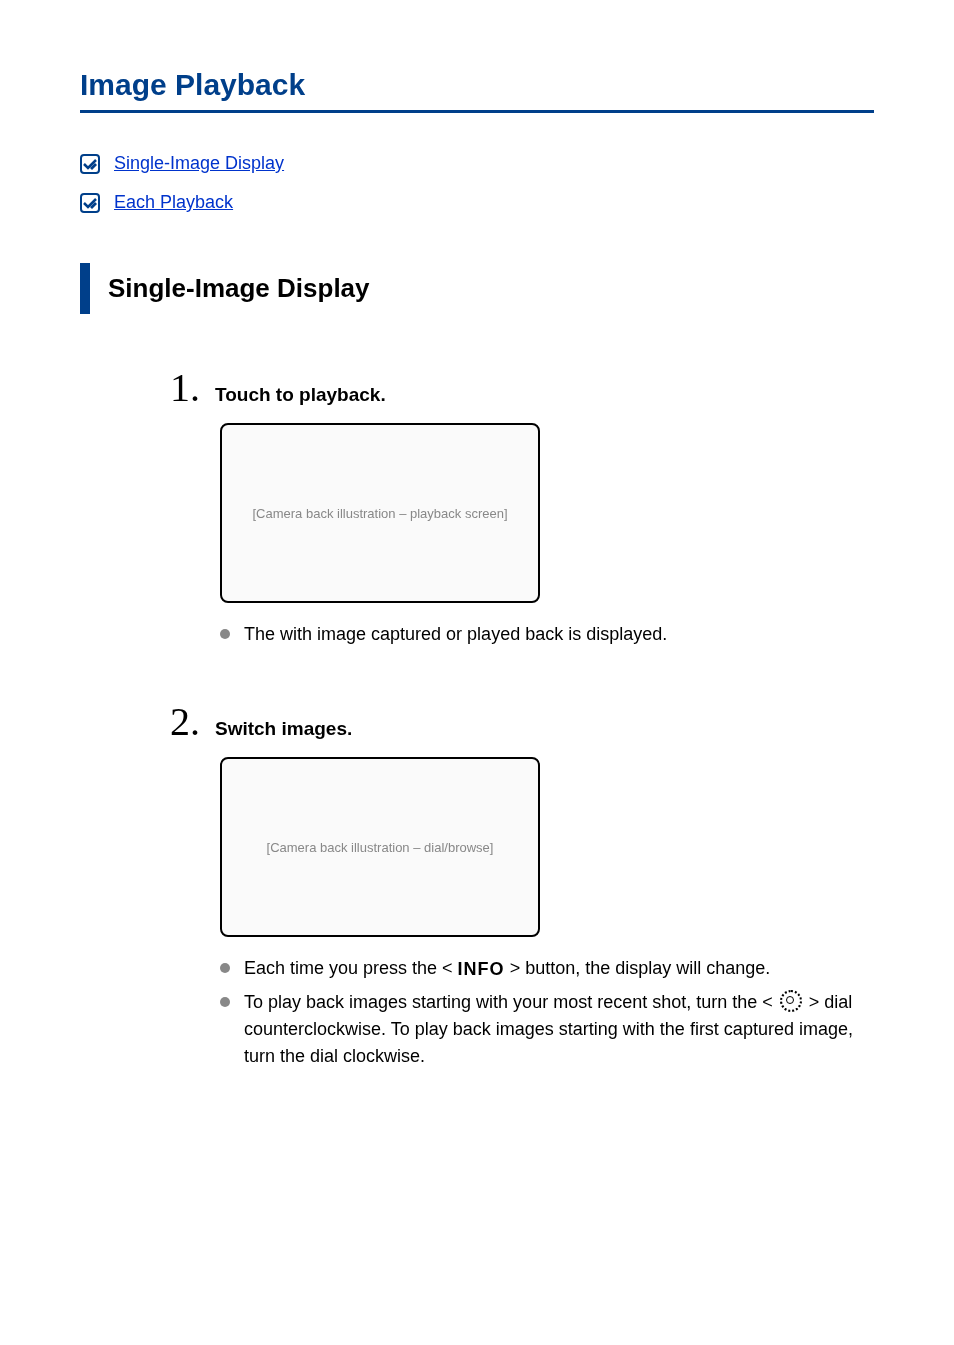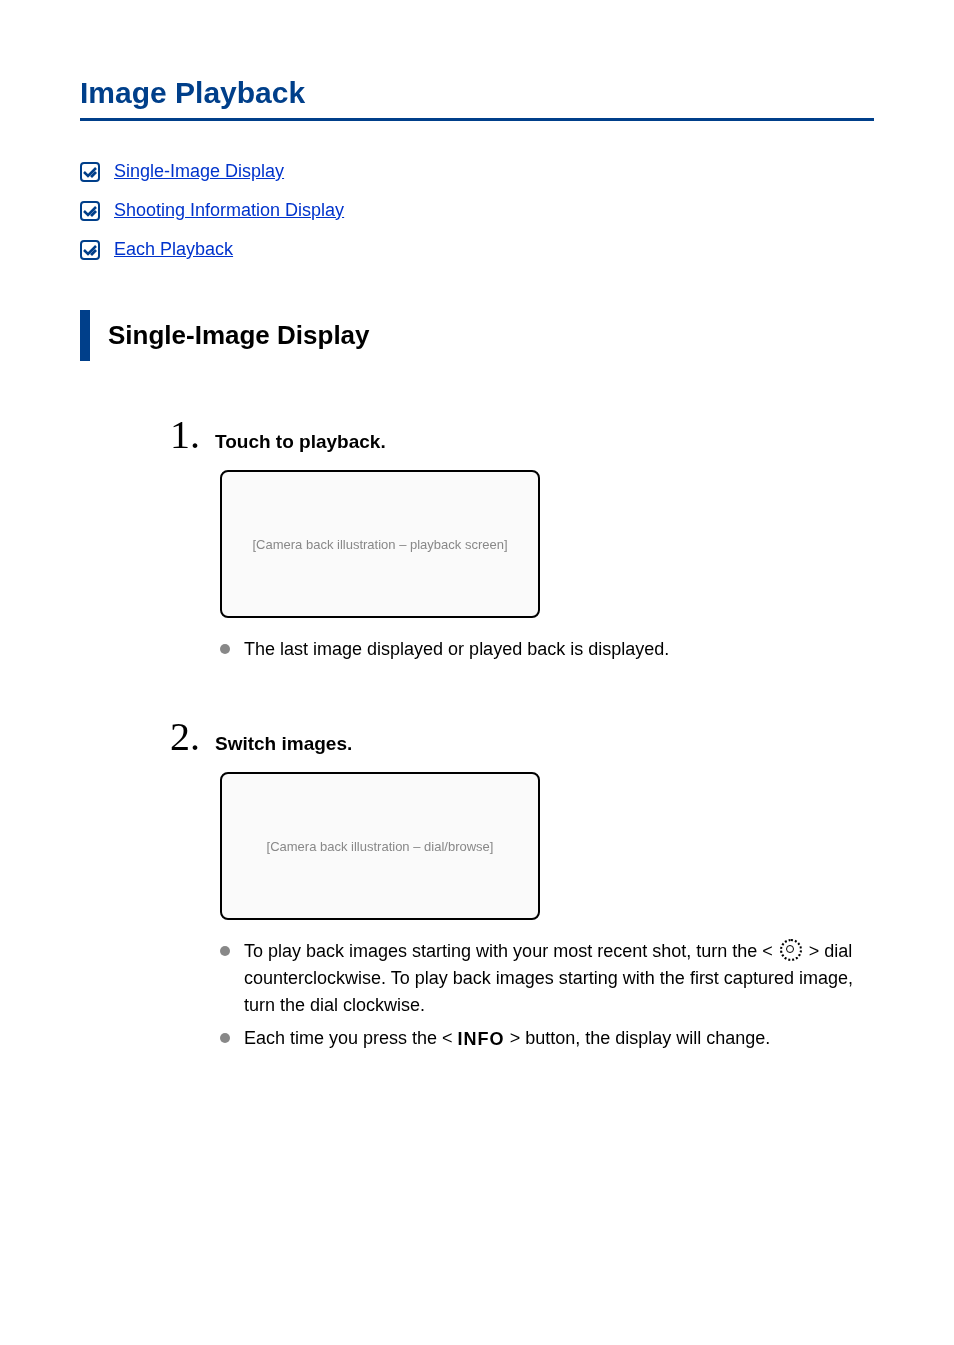--- a/index.html
+++ b/index.html
@@ -13,21 +13,21 @@
     width: 954px;
     min-height: 1345px;
     box-sizing: border-box;
     padding: 60px 80px 40px 80px;
     position: relative;
   }
   h1.title {
     font-size: 30px;
     font-weight: bold;
     color: #003f8a;
-    margin: 16px 0 8px 0;
+    margin: 8px 0 8px 0;
   }
   .title-rule {
     height: 3px;
     background: #003f8a;
     margin-bottom: 40px;
   }
   .toc {
     margin: 0 0 50px 0;
   }
   .toc-row {
@@ -79,21 +79,21 @@
   }
   .step-title {
     font-size: 19px;
     font-weight: bold;
   }
   .step-body {
     padding-left: 50px;
   }
   .illus {
     width: 320px;
-    height: 148px;
+    height: 180px;
     border: 2px solid #000;
     border-radius: 8px;
     margin: 2px 0 18px 0;
     box-sizing: border-box;
     display: flex;
     align-items: center;
     justify-content: center;
     background: #fafafa;
     color: #888;
     font-size: 13px;
@@ -192,74 +192,66 @@
         <path d="M10 14 l5 -5 2 2 -5 5 z" fill="#003f8a"></path>
       </svg>
       <a href="#" class="toc-link">Single-Image Display</a>
     </div>
     <div class="toc-row">
       <svg class="toc-icon" viewBox="0 0 20 20">
         <rect x="1" y="1" width="18" height="18" rx="3" fill="none" stroke="#003f8a" stroke-width="2"></rect>
         <path d="M4 10 l4 4 l8 -8" fill="none" stroke="#003f8a" stroke-width="2.5"></path>
         <path d="M10 14 l5 -5 2 2 -5 5 z" fill="#003f8a"></path>
       </svg>
-      <a href="#" class="toc-link">Shooting Information Display</a>
-    </div>
-    <div class="toc-row">
-      <svg class="toc-icon" viewBox="0 0 20 20">
-        <rect x="1" y="1" width="18" height="18" rx="3" fill="none" stroke="#003f8a" stroke-width="2"></rect>
-        <path d="M4 10 l4 4 l8 -8" fill="none" stroke="#003f8a" stroke-width="2.5"></path>
-        <path d="M10 14 l5 -5 2 2 -5 5 z" fill="#003f8a"></path>
-      </svg>
       <a href="#" class="toc-link">Each Playback</a>
     </div>
   </div>
 
   <div class="section-bar">
     <div class="bar"></div>
     <h2>Single-Image Display</h2>
   </div>
 
   <div class="step-wrap">
     <div class="step-head">
       <div class="step-num">1.</div>
       <div class="step-title">Touch to playback.</div>
     </div>
     <div class="step-body">
       <div class="illus">[Camera back illustration – playback screen]</div>
       <ul class="bullets">
         <li>
           <span class="bullet-dot"></span>
-          <span>The last image displayed or played back is displayed.</span>
+          <span>The with image captured or played back is displayed.</span>
         </li>
       </ul>
     </div>
   </div>
 
   <div class="step-wrap">
     <div class="step-head">
       <div class="step-num">2.</div>
       <div class="step-title">Switch images.</div>
     </div>
     <div class="step-body">
       <div class="illus">[Camera back illustration – dial/browse]</div>
       <ul class="bullets">
+        <li>
+          <span class="bullet-dot"></span>
+          <span>
+            <span>Each time you press the &lt; </span>
+            <span class="info-label">INFO</span>
+            <span> &gt; button, the display will change.</span>
+          </span>
+        </li>
         <li>
           <span class="bullet-dot"></span>
           <span>
             <span>To play back images starting with your most recent shot, turn the &lt; </span>
             <span class="dial-icon"></span>
             <span> &gt; dial counterclockwise. To play back images starting with the first captured image, turn the dial clockwise.</span>
           </span>
         </li>
-        <li>
-          <span class="bullet-dot"></span>
-          <span>
-            <span>Each time you press the &lt; </span>
-            <span class="info-label">INFO</span>
-            <span> &gt; button, the display will change.</span>
-          </span>
-        </li>
       </ul>
     </div>
   </div>
 
 </div>
 
 </body></html>

